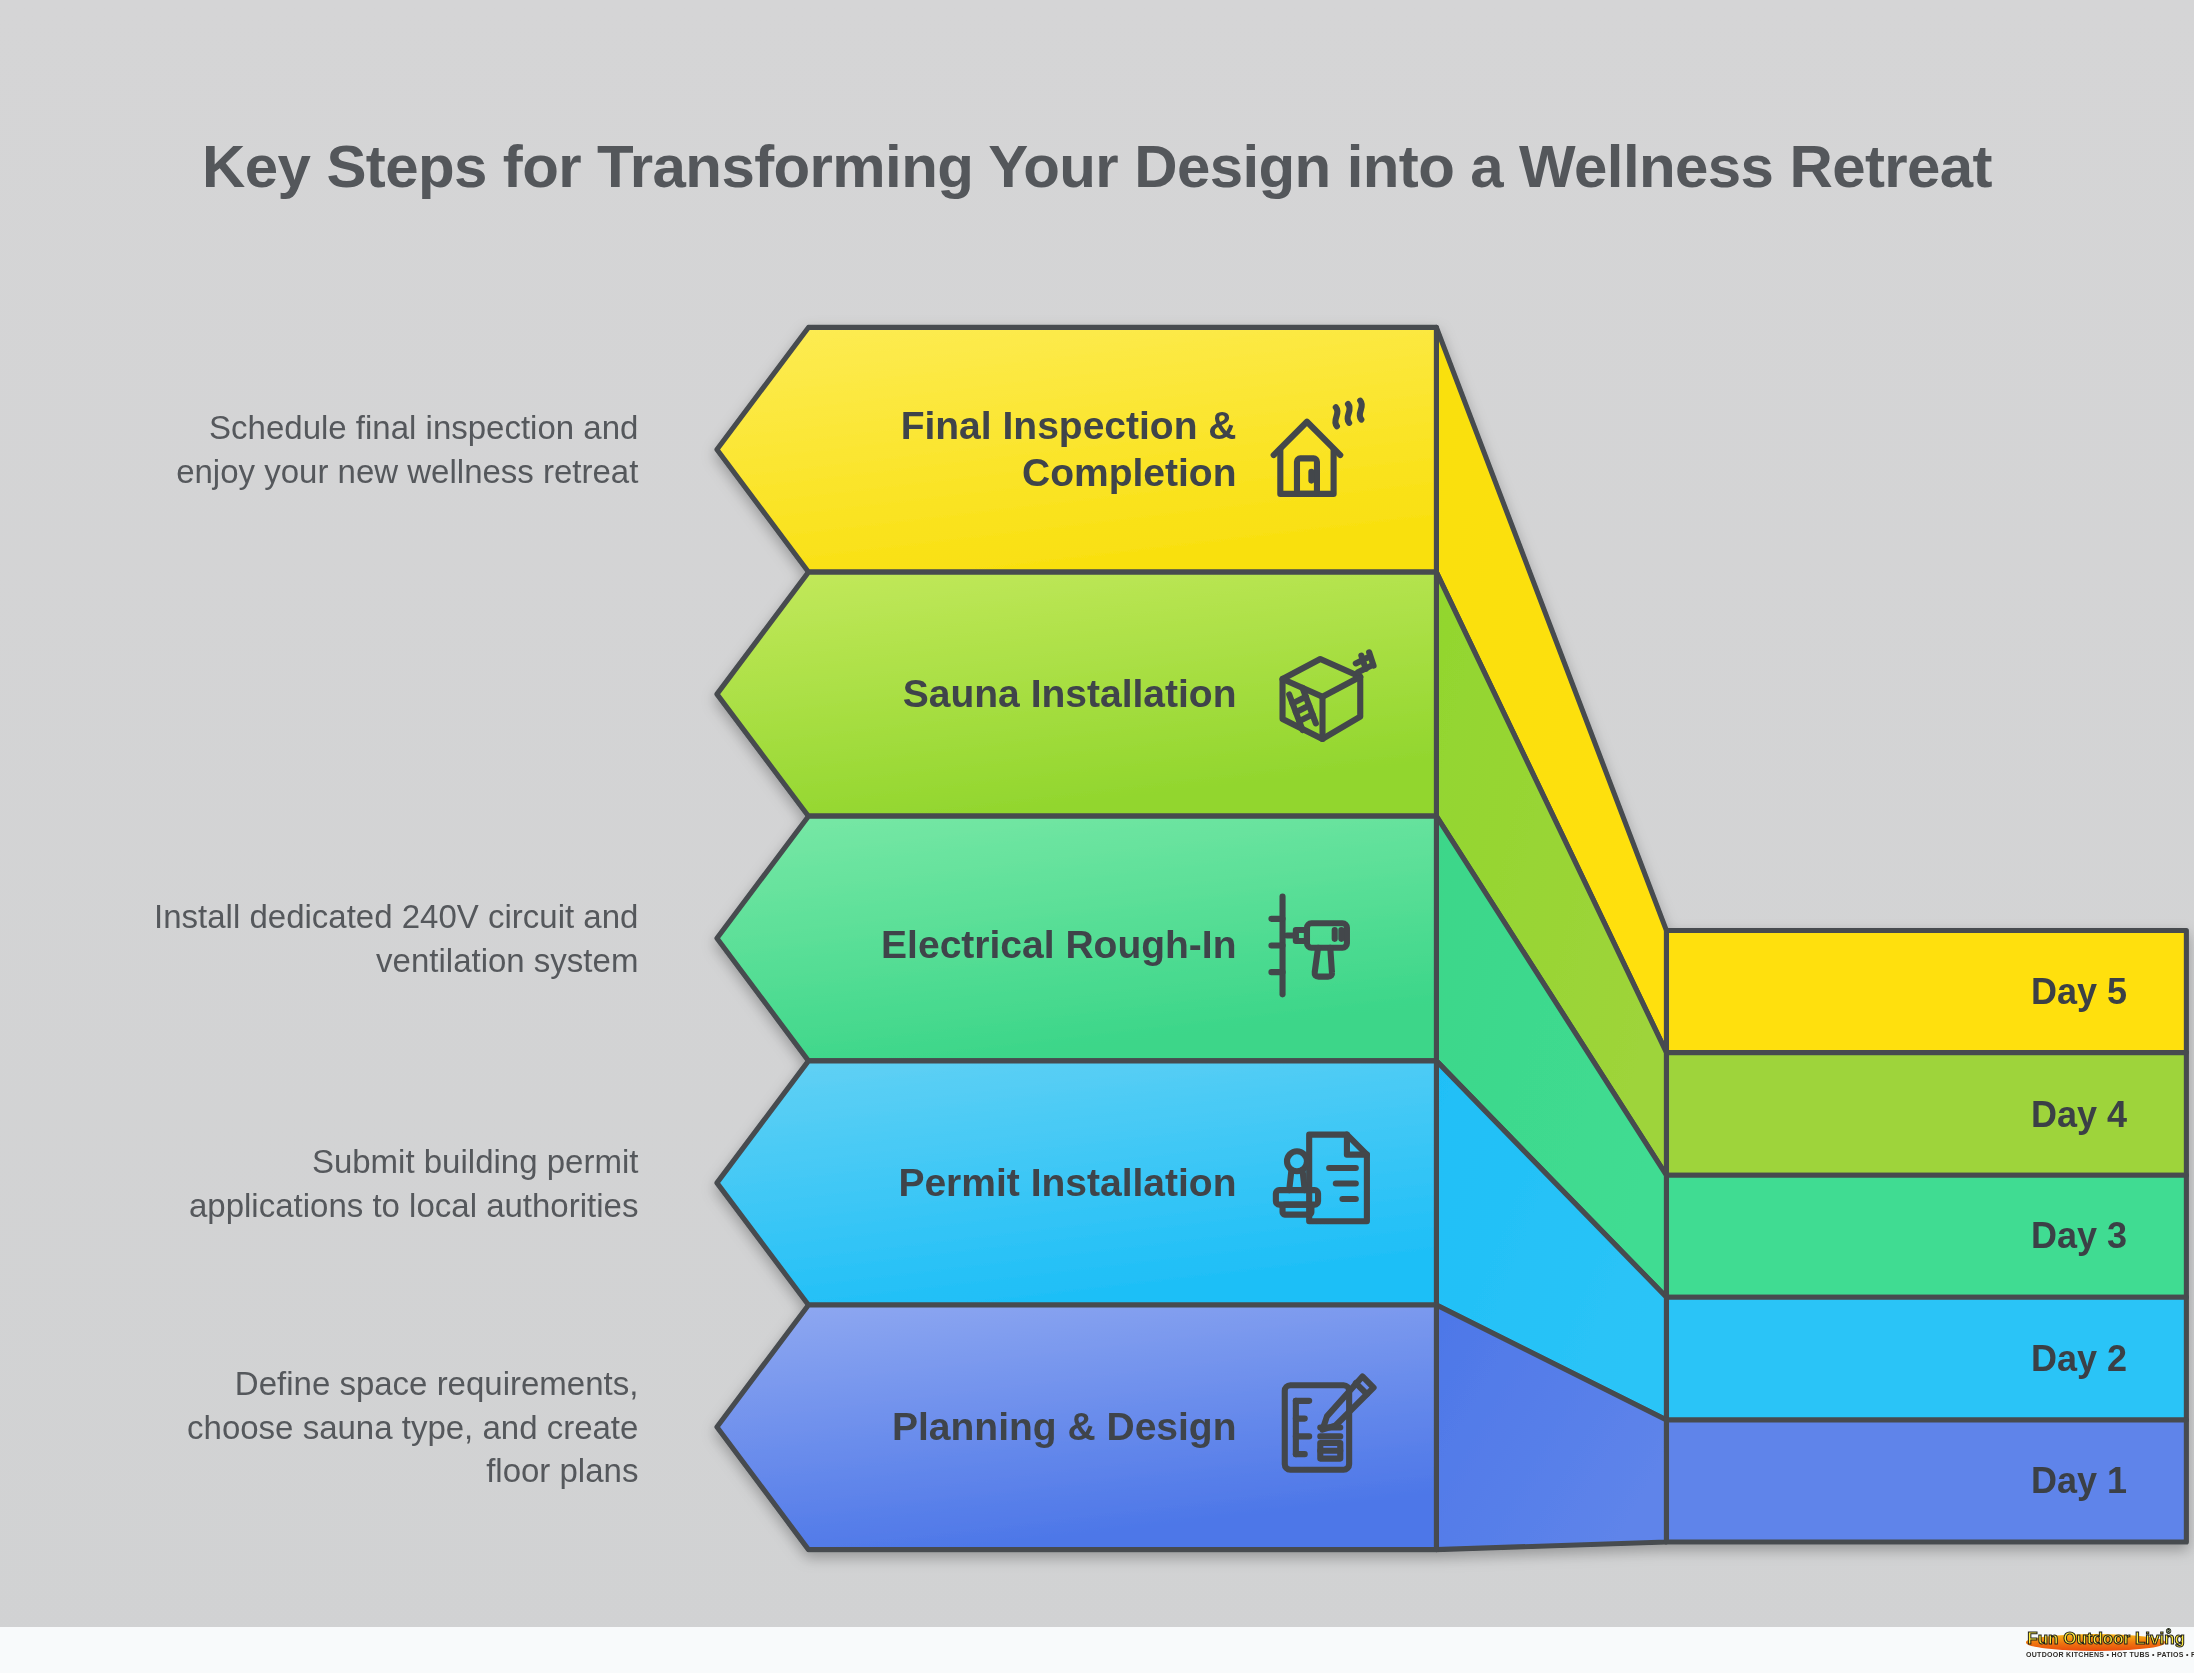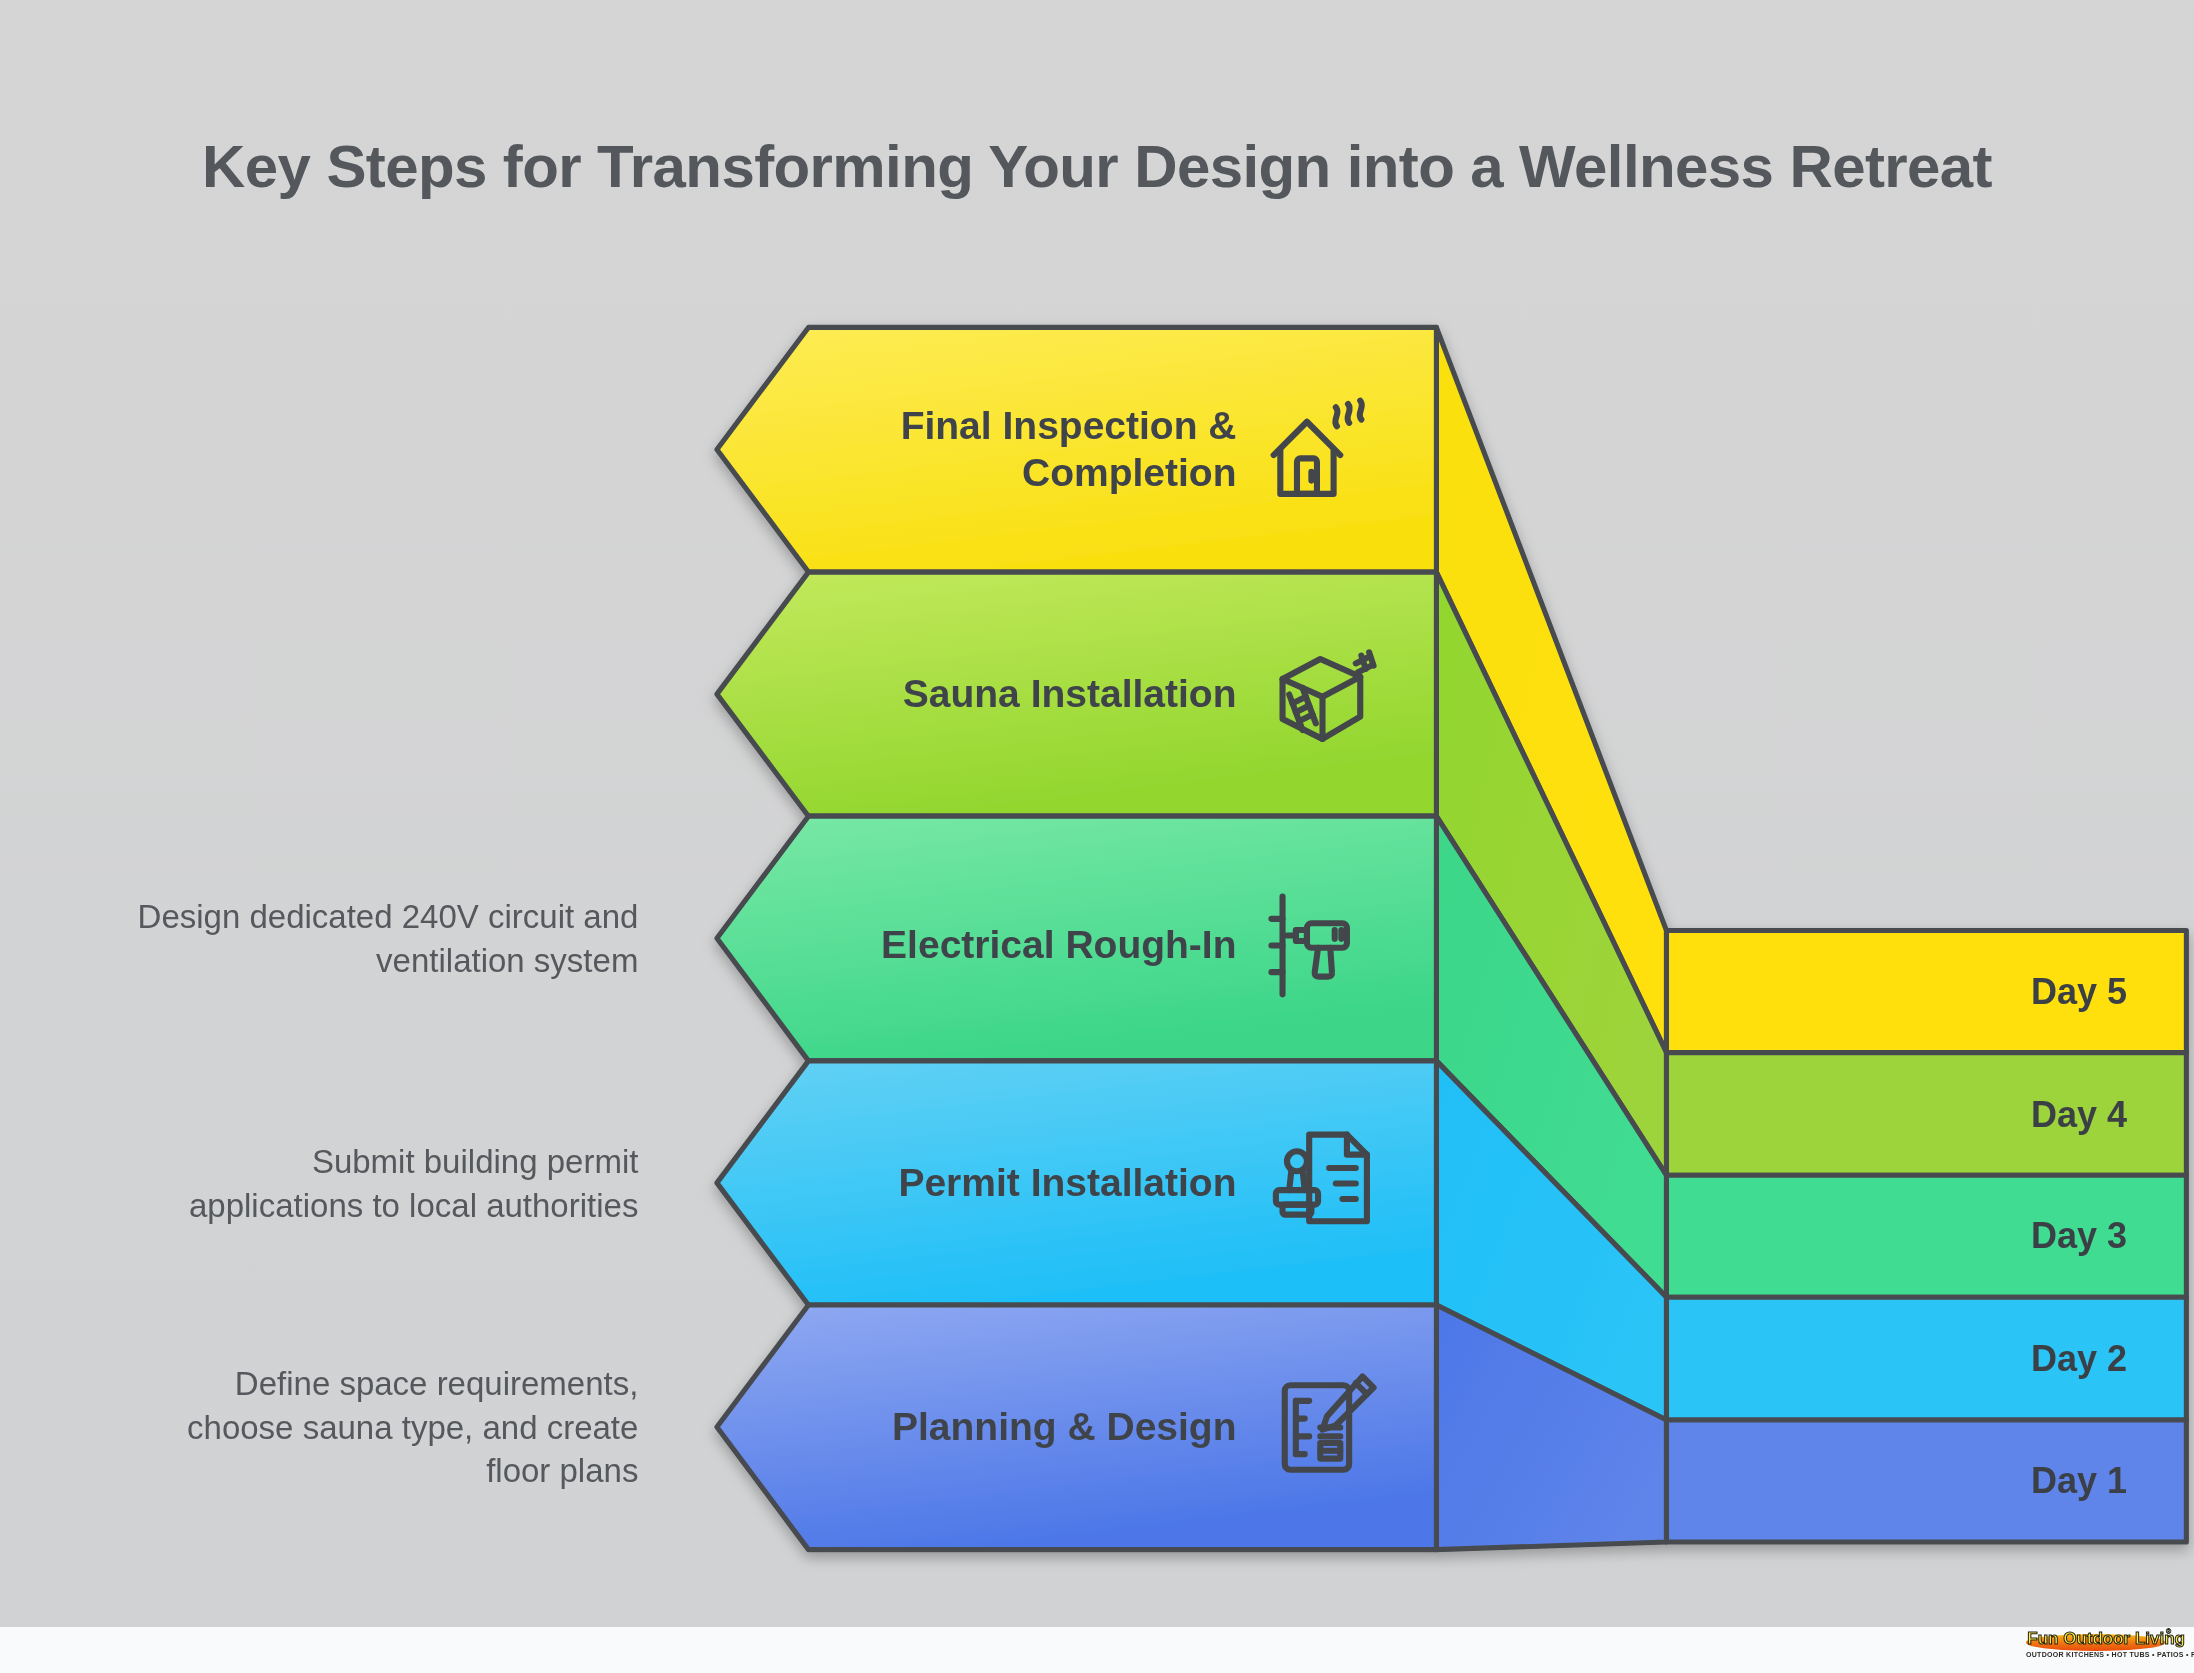--- a/index.html
+++ b/index.html
@@ -129,24 +129,28 @@
       <polygon fill="url(#agrad0)" points="1272,515 2260,515 2260,900 1272,900 1128,707"></polygon>
       <polygon fill="url(#agrad1)" points="1272,900 2260,900 2260,1284 1272,1284 1128,1092"></polygon>
       <polygon fill="url(#agrad2)" points="1272,1284 2260,1284 2260,1669 1272,1669 1128,1476"></polygon>
       <polygon fill="url(#agrad3)" points="1272,1669 2260,1669 2260,2053 1272,2053 1128,1861"></polygon>
       <polygon fill="url(#agrad4)" points="1272,2053 2260,2053 2260,2438 1272,2438 1128,2245"></polygon>
     </g>
   </svg>
 
   <div class="abs title">Key Steps for Transforming Your Design into a Wellness Retreat</div>
 
+  <div class="abs desc" style="top:327px;">
+    <div>Schedule final inspection and</div>
+    <div>enjoy your new wellness retreat</div>
+  </div>
   <div class="abs desc" style="top:572px;">
   </div>
   <div class="abs desc" style="top:816px;">
-    <div>Design dedicated 240V circuit and</div>
+    <div>Install dedicated 240V circuit and</div>
     <div>ventilation system</div>
   </div>
   <div class="abs desc" style="top:1061px;">
     <div>Submit building permit</div>
     <div>applications to local authorities</div>
   </div>
   <div class="abs desc" style="top:1305px;">
     <div>Define space requirements,</div>
     <div>choose sauna type, and create</div>
     <div>floor plans</div>

